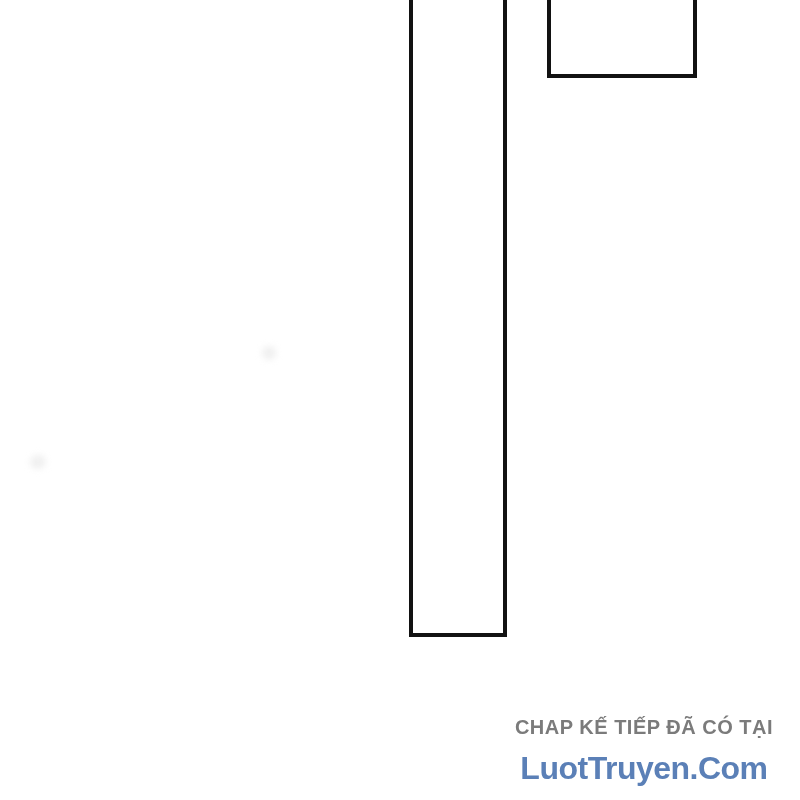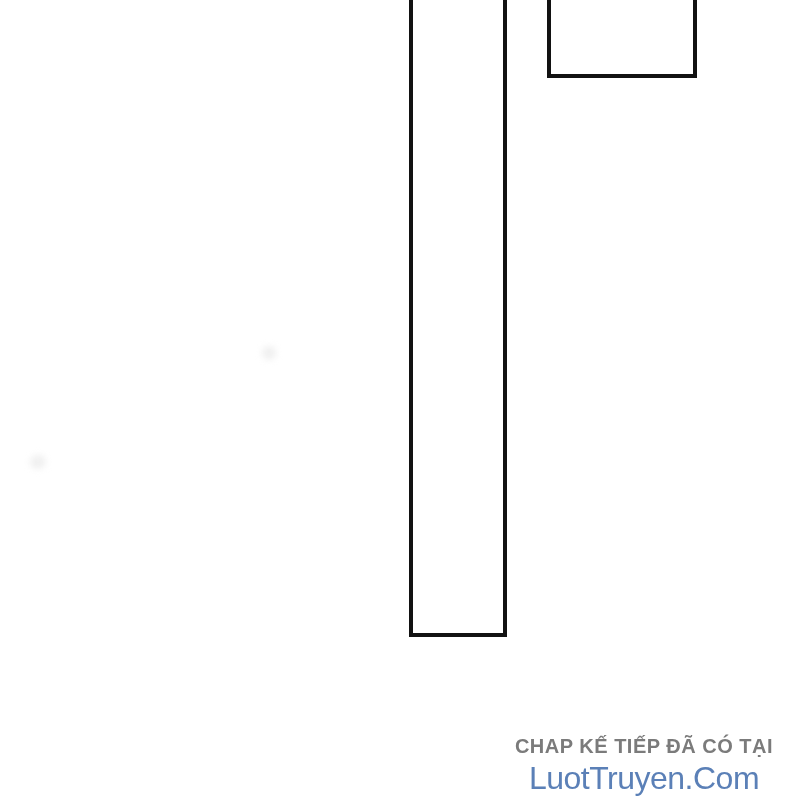--- a/index.html
+++ b/index.html
@@ -41,38 +41,38 @@
     border-radius: 50%;
     background: #f0f0f0;
     filter: blur(3px);
   }
   .smudge-1 { left: 262px; top: 346px; width: 14px; height: 14px; }
   .smudge-2 { left: 30px;  top: 455px; width: 16px; height: 14px; }
   
   .watermark {
     position: absolute;
     right: 27px;
-    bottom: 3px;
+    bottom: 13px;
     text-align: center;
     white-space: nowrap;
   }
   .wm-tagline {
     color: #7b7b7b;
     font-weight: bold;
     font-size: 20px;
     letter-spacing: 0.5px;
     line-height: 1.1;
   }
   .wm-site {
     color: #5b80b7;
-    font-weight: normal;
+    font-weight: bold;
     font-size: 32px;
     letter-spacing: -0.5px;
     line-height: 1.15;
-    margin-top: 3px;
+    margin-top: 12px;
   }
 </style>
 </head>
 <body>
 
 <div class="canvas">
 
   <div class="panel panel-tall"></div>
 
   <div class="panel panel-small"></div>

